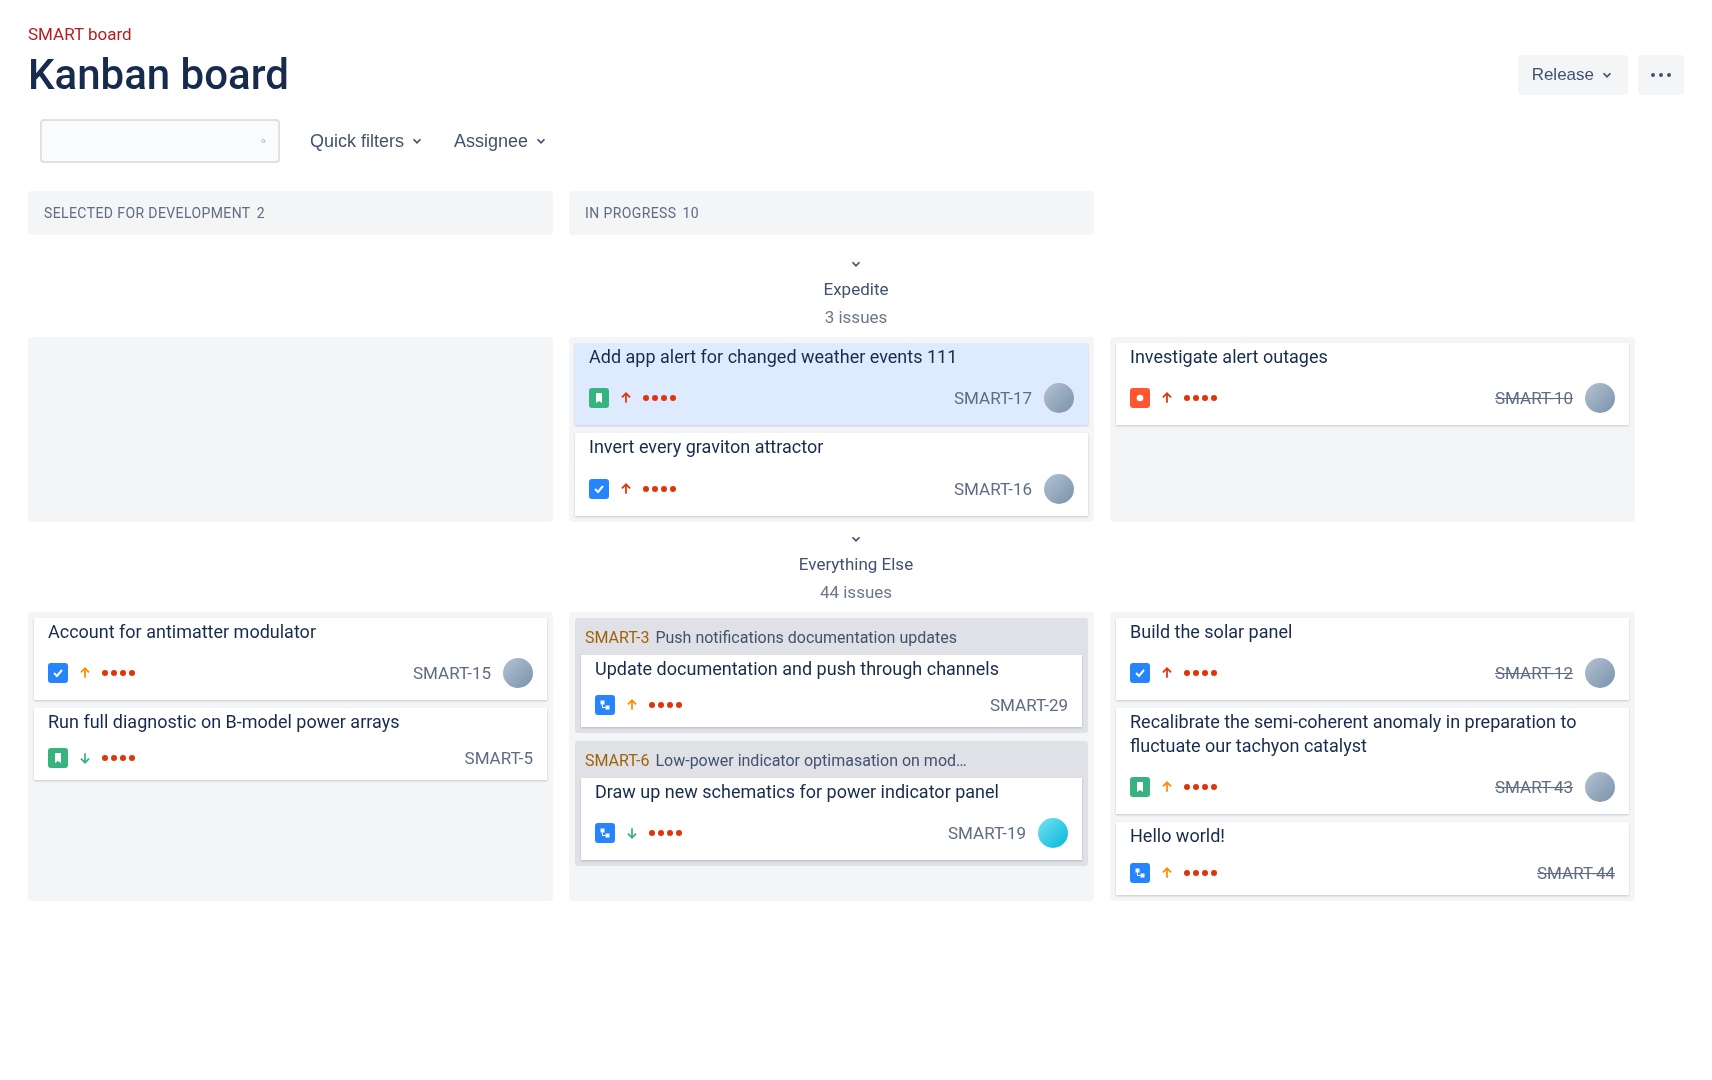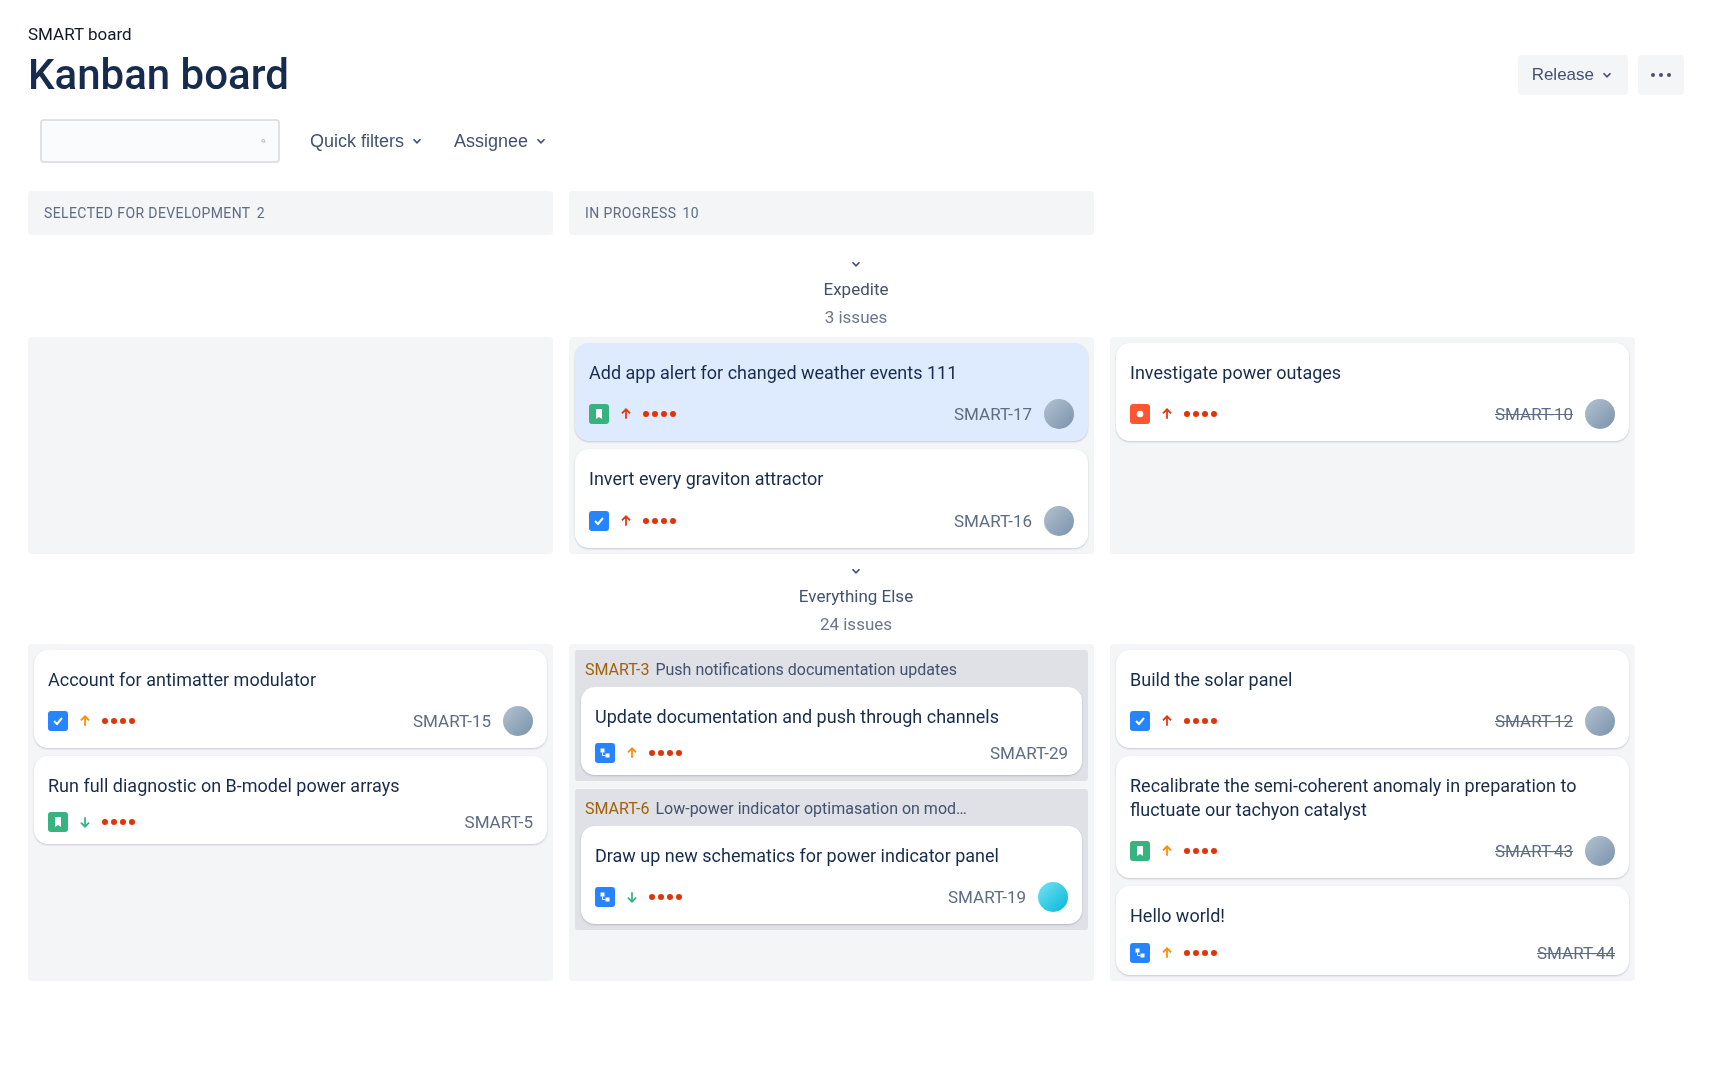--- a/index.html
+++ b/index.html
@@ -5,21 +5,21 @@
   * { box-sizing: border-box; margin: 0; padding: 0; }
   body {
     font-family: -apple-system, BlinkMacSystemFont, "Segoe UI", Roboto, sans-serif;
     background: #fff;
     color: #172B4D;
     padding: 24px 28px;
     width: 1712px;
   }
   .breadcrumb {
     font-size: 17px;
-    color: #0f172a;
+    color: #b91c1c;
     margin-bottom: 6px;
   }
   .header-row {
     display: flex;
     align-items: center;
     justify-content: space-between;
     margin-bottom: 20px;
   }
   .page-title {
     font-size: 42px;
@@ -128,23 +128,23 @@
     border-radius: 4px;
     padding: 6px;
     min-height: 60px;
     flex-shrink: 0;
     display: flex;
     flex-direction: column;
     gap: 8px;
   }
   .card {
     background: #fff;
-    border-radius: 14px;
+    border-radius: 0;
     box-shadow: 0 1px 2px rgba(9,30,66,0.2);
-    padding: 18px 14px 12px 14px;
+    padding: 2px 14px 12px 14px;
     cursor: pointer;
   }
   .card.highlighted { background: #deebff; }
   .card-title {
     font-size: 18px;
     color: #172B4D;
     margin-bottom: 14px;
     line-height: 1.35;
   }
   .card-footer {
@@ -338,21 +338,21 @@
             </div>
       <div class="card-meta-right">
               <span class="issue-key">SMART-16</span>
               <span class="avatar"></span>
             </div>
     </div>
   </div>
       </div>
       <div class="lane-cell">
         <div class="card">
-    <div class="card-title">Investigate power outages</div>
+    <div class="card-title">Investigate alert outages</div>
     <div class="card-footer">
       <div class="card-meta-left">
               <span class="type-icon type-bug">
                 <svg width="10" height="10" viewBox="0 0 24 24" fill="#fff">
                   <circle cx="12" cy="12" r="8"></circle>
                 </svg>
               </span>
               <span class="priority-icon">
                 <svg width="14" height="14" viewBox="0 0 24 24" fill="none" stroke="#DE350B" stroke-width="3" style="transform:rotate(0deg)">
                   <line x1="12" y1="20" x2="12" y2="4"></line>
@@ -372,21 +372,21 @@
             </div>
     </div>
   </div>
       </div>
     </div>
     <div class="swimlane-header">
       <svg class="lane-chevron" viewBox="0 0 24 24" fill="none" stroke="#42526E" stroke-width="3">
         <polyline points="6 9 12 15 18 9"></polyline>
       </svg>
     <span>Everything Else</span>
-    <span class="count">24 issues</span>
+    <span class="count">44 issues</span>
     </div>
     <div class="swimlane-row">
       <div class="lane-cell">
         <div class="card">
     <div class="card-title">Account for antimatter modulator</div>
     <div class="card-footer">
       <div class="card-meta-left">
               <span class="type-icon type-task">
                 <svg width="12" height="12" viewBox="0 0 24 24" fill="none" stroke="#fff" stroke-width="4">
                   <polyline points="4 12 10 18 20 6"></polyline>

